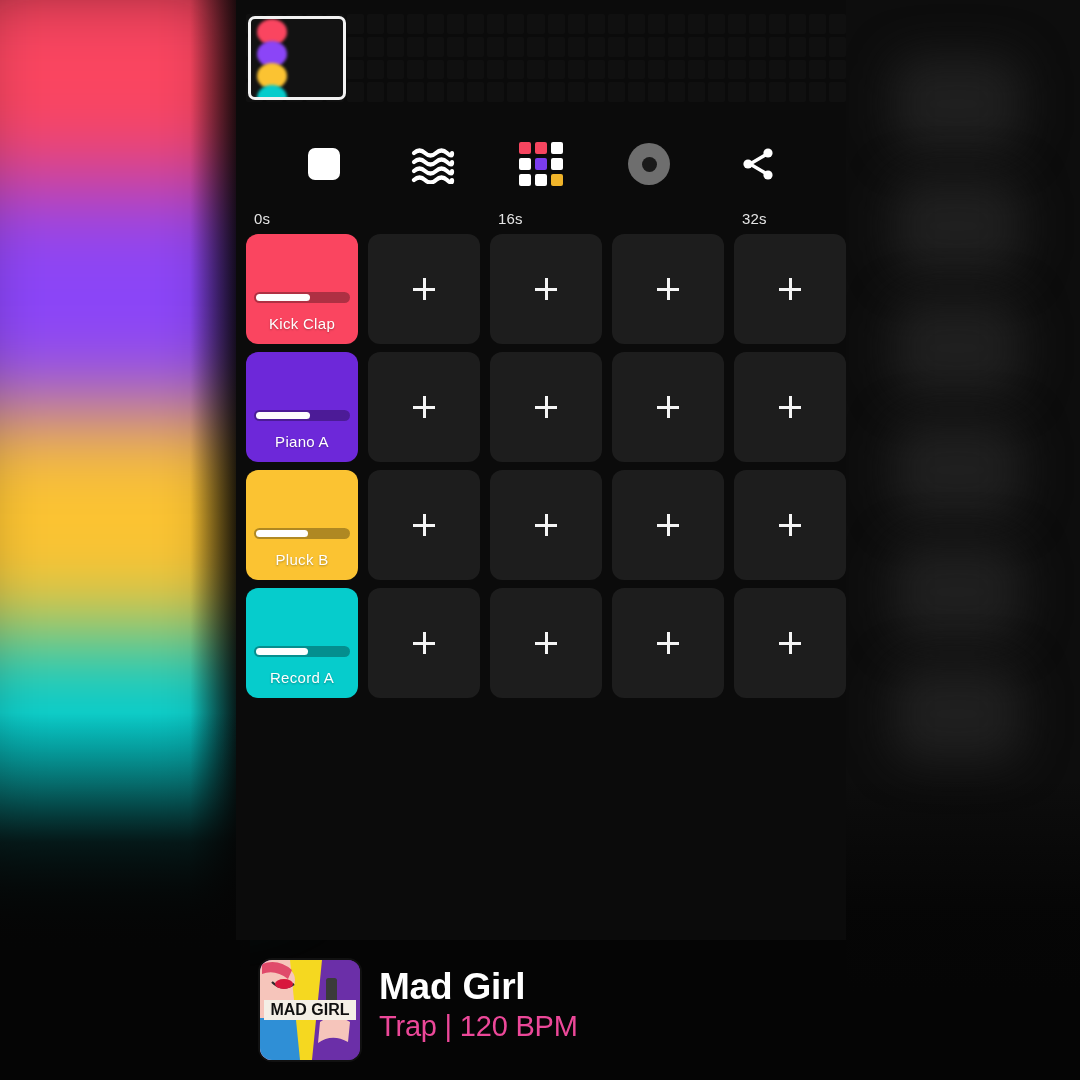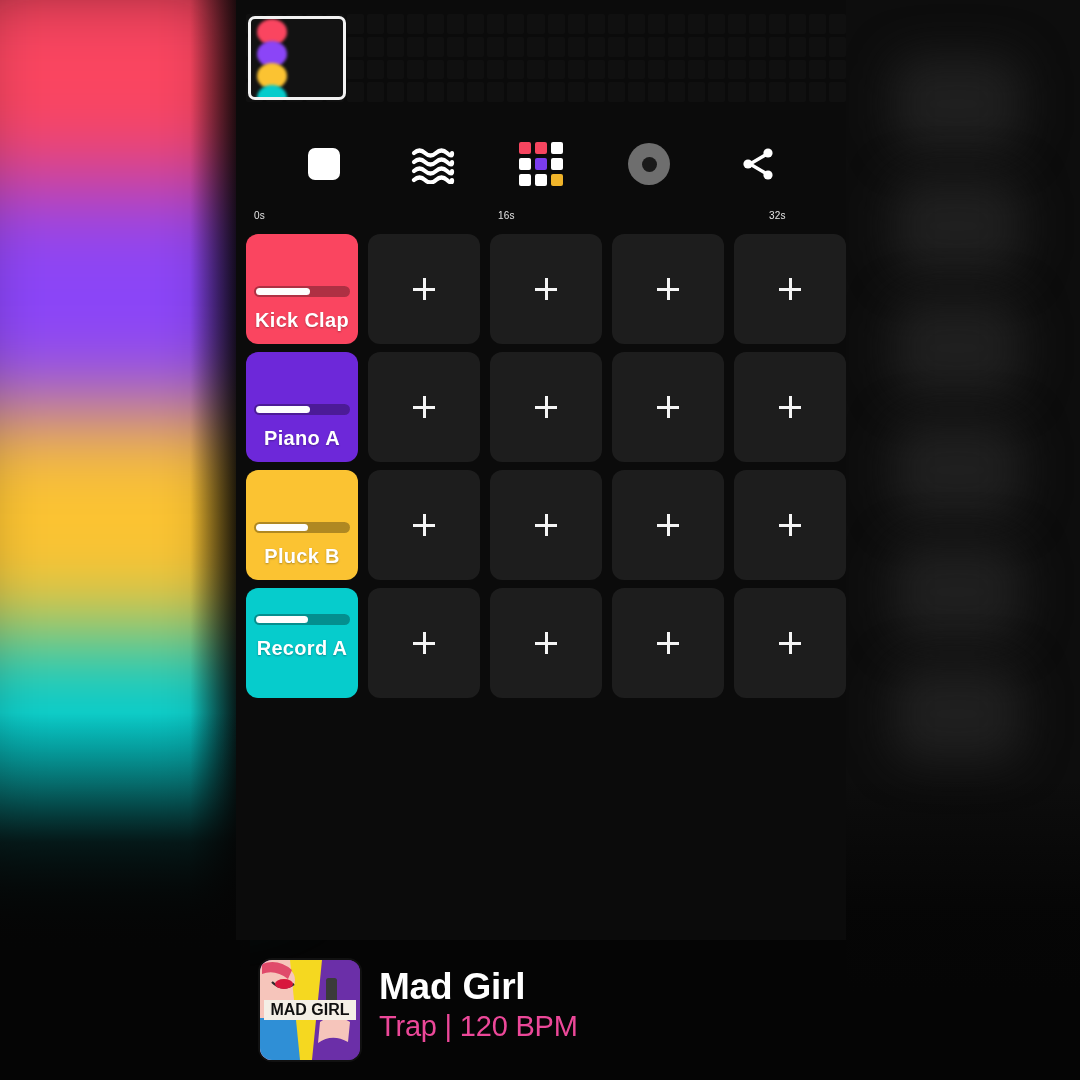--- a/index.html
+++ b/index.html
@@ -146,21 +146,21 @@
 
   
   .ruler {
     position:relative;
     height:24px;
     margin:0 10px;
   }
   .ruler span {
     position:absolute;
     top:0;
-    font-size:10px;
+    font-size:15px;
     color:#e4e4e4;
     letter-spacing:0.2px;
   }
 
   
   .tracks {
     margin:0 10px;
     display:flex; flex-direction:column;
     gap:8px;
   }
@@ -197,24 +197,24 @@
     margin-bottom:12px;
     background:rgba(0,0,0,0.30);
   }
   .loop-bar i {
     position:absolute; left:2px; top:2px; bottom:2px;
     background:#fdfdfd;
     border-radius:5px;
     display:block;
   }
   .loop-label {
-    font-size:20px;
+    font-size:15px;
     color:#fff;
     text-align:center;
-    font-weight:700;
+    font-weight:400;
     letter-spacing:0.3px;
     text-shadow:0 1px 2px rgba(0,0,0,0.30);
   }
 
   
   #bottombar {
     position:absolute; left:0; top:940px;
     width:1080px; height:140px;
     z-index:3;
     display:flex; align-items:center;
@@ -438,21 +438,21 @@
           <circle cx="12" cy="22" r="4.6" fill="#ffffff" stroke="none"></circle>
           <circle cx="32" cy="11" r="4.6" fill="#ffffff" stroke="none"></circle>
           <circle cx="32" cy="33" r="4.6" fill="#ffffff" stroke="none"></circle>
         </svg>
       </div>
     </div>
 
     <div class="ruler" id="ruler">
         <span style="left: 8px;">0s</span>
         <span style="left: 252px;">16s</span>
-        <span style="left: 523px;">32s</span>
+        <span style="left: 496px;">32s</span>
       </div>
 
     <div class="tracks" id="tracks">
         <div class="track-row">
           <div class="cell loop" style="background: rgb(250, 69, 96);">
             <div class="loop-bar">
               <i style="width: calc(60% - 4px);"></i>
             </div>
             <div class="loop-label">Kick Clap</div>
           </div>
@@ -479,21 +479,21 @@
               <i style="width: calc(58% - 4px);"></i>
             </div>
             <div class="loop-label">Pluck B</div>
           </div>
           <div class="cell empty" title="Add loop"></div>
           <div class="cell empty" title="Add loop"></div>
           <div class="cell empty" title="Add loop"></div>
           <div class="cell empty" title="Add loop"></div>
         </div>
         <div class="track-row">
-          <div class="cell loop" style="background: rgb(6, 204, 204); justify-content: center;">
+          <div class="cell loop" style="background: rgb(6, 204, 204);">
             <div class="loop-bar">
               <i style="width: calc(58% - 4px);"></i>
             </div>
             <div class="loop-label">Record A</div>
           </div>
           <div class="cell empty" title="Add loop"></div>
           <div class="cell empty" title="Add loop"></div>
           <div class="cell empty" title="Add loop"></div>
           <div class="cell empty" title="Add loop"></div>
         </div>

